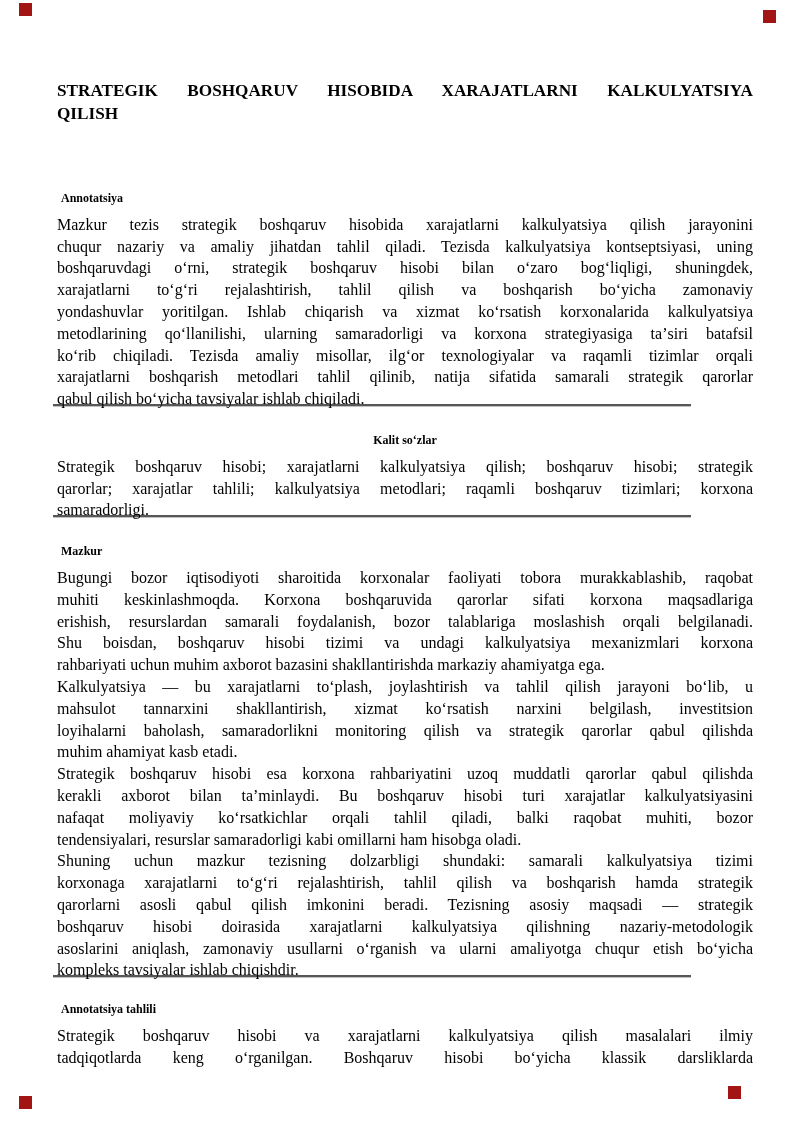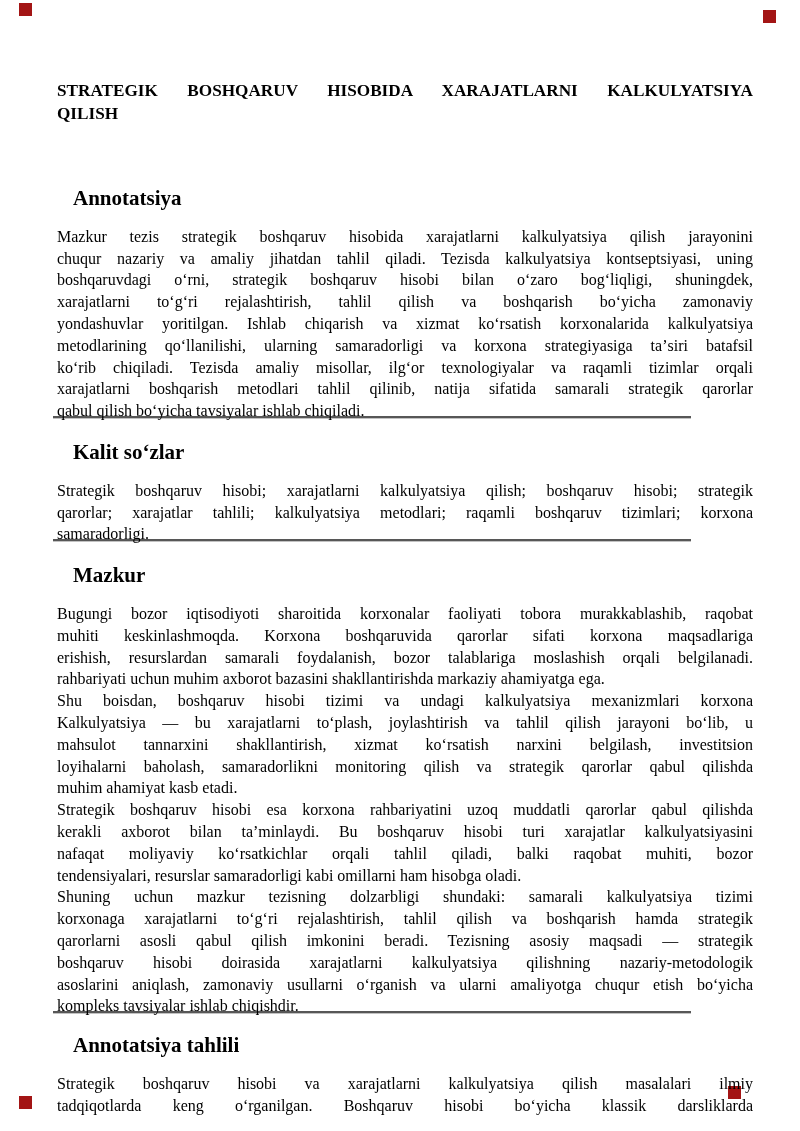--- a/index.html
+++ b/index.html
@@ -19,37 +19,37 @@
     font-size:16px;
     line-height:21.8px;
   }
   .title {
     margin:0;
     font-size:17.2px;
     line-height:22.5px;
     font-weight:bold;
   }
   h2 {
-    margin:16px;
-    font-size:21px;
+    margin:4px;
+    font-size:12px;
     line-height:21.8px;
     font-weight:bold;
   }
   .para { margin:0; }
   .jline { text-align:justify; text-align-last:justify; }
   .jline.last { text-align-last:left; }
   .hrule {
     height:0;
     width:638px;
     margin:-6px 0 0 -4px;
     border-top:2px solid #575757;
     border-bottom:1px solid #c2c2c2;
   }
   .mt-anno { margin-top:63px; }
-  .mt-kw   { margin-top:23px; }
+  .mt-kw   { margin-top:23px;text-align:center; }
   .mt-kir  { margin-top:23px; }
   .mt-adab { margin-top:21px; }
   .marker {
     position:absolute;
     width:13px; height:13px;
   }
   .marker.tl { left:19px;  top:3px; }
   .marker.tr { left:763px; top:10px; }
   .marker.bl { left:19px;  top:1096px; }
   .marker.br { left:728px; top:1086px; }
@@ -94,22 +94,22 @@
       </div>
     <div class="hrule"></div>
   </section>
 
   <section>
     <h2 class="mt-kir">Mazkur</h2>
     <div class="para">
         <div class="jline">Bugungi bozor iqtisodiyoti sharoitida korxonalar faoliyati tobora murakkablashib, raqobat</div>
         <div class="jline">muhiti keskinlashmoqda. Korxona boshqaruvida qarorlar sifati korxona maqsadlariga</div>
         <div class="jline">erishish, resurslardan samarali foydalanish, bozor talablariga moslashish orqali belgilanadi.</div>
+        <div class="jline">Shu boisdan, boshqaruv hisobi tizimi va undagi kalkulyatsiya mexanizmlari korxona</div>
         <div class="jline last">rahbariyati uchun muhim axborot bazasini shakllantirishda markaziy ahamiyatga ega.</div>
-        <div class="jline">Shu boisdan, boshqaruv hisobi tizimi va undagi kalkulyatsiya mexanizmlari korxona</div>
       </div>
     <div class="para">
         <div class="jline">Kalkulyatsiya — bu xarajatlarni toʻplash, joylashtirish va tahlil qilish jarayoni boʻlib, u</div>
         <div class="jline">mahsulot tannarxini shakllantirish, xizmat koʻrsatish narxini belgilash, investitsion</div>
         <div class="jline">loyihalarni baholash, samaradorlikni monitoring qilish va strategik qarorlar qabul qilishda</div>
         <div class="jline last">muhim ahamiyat kasb etadi.</div>
       </div>
     <div class="para">
         <div class="jline">Strategik boshqaruv hisobi esa korxona rahbariyatini uzoq muddatli qarorlar qabul qilishda</div>
         <div class="jline">kerakli axborot bilan taʼminlaydi. Bu boshqaruv hisobi turi xarajatlar kalkulyatsiyasini</div>

